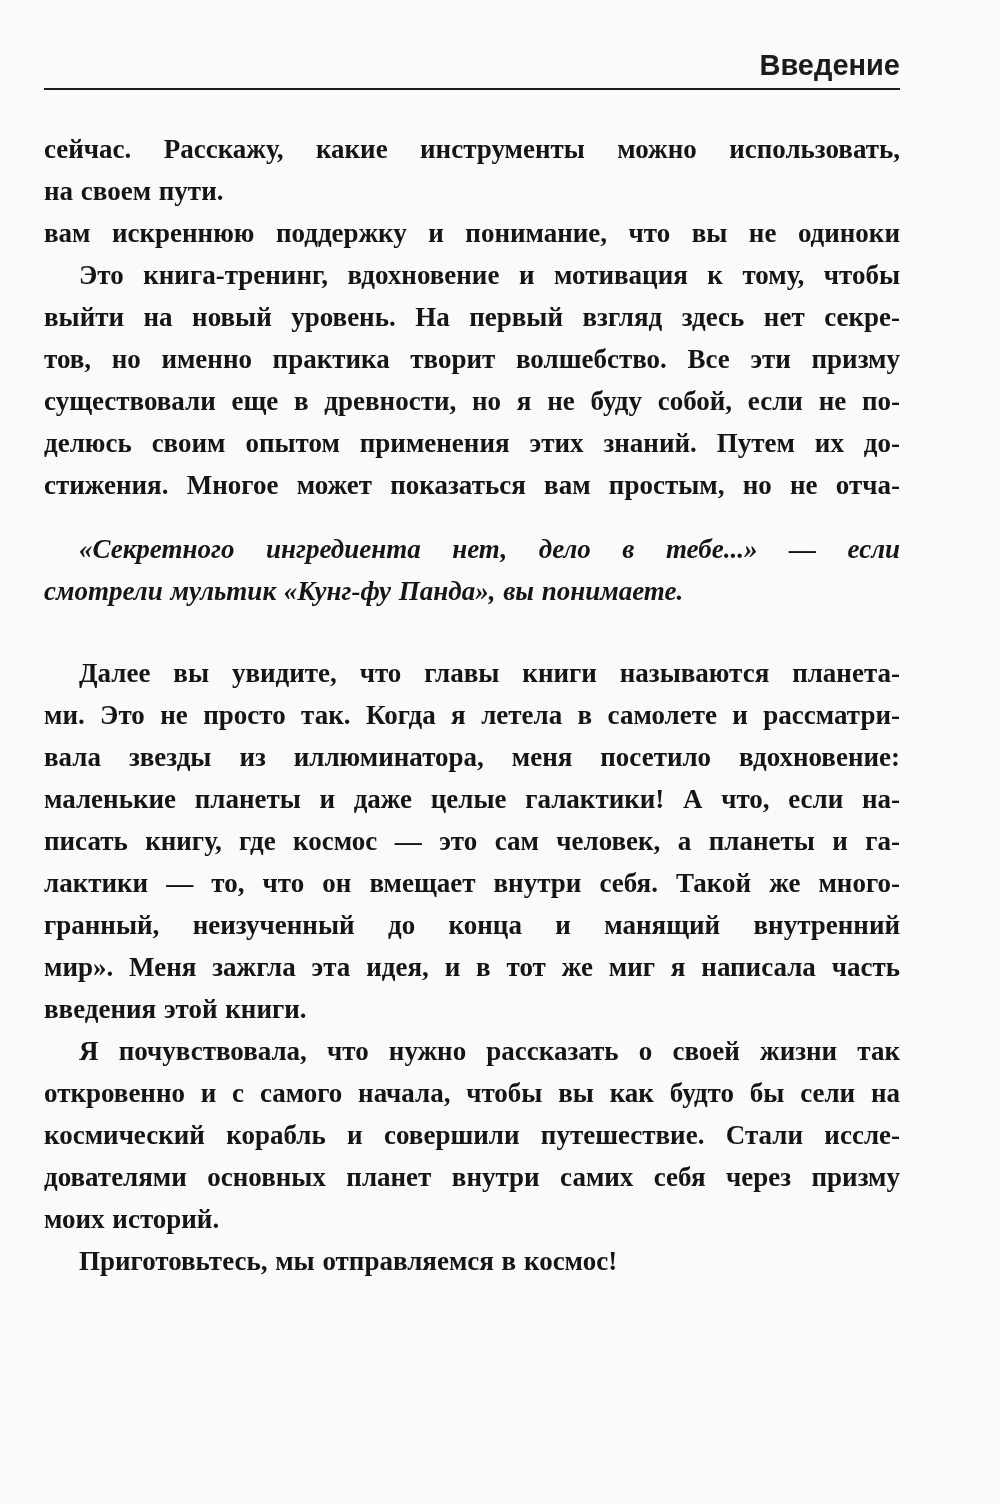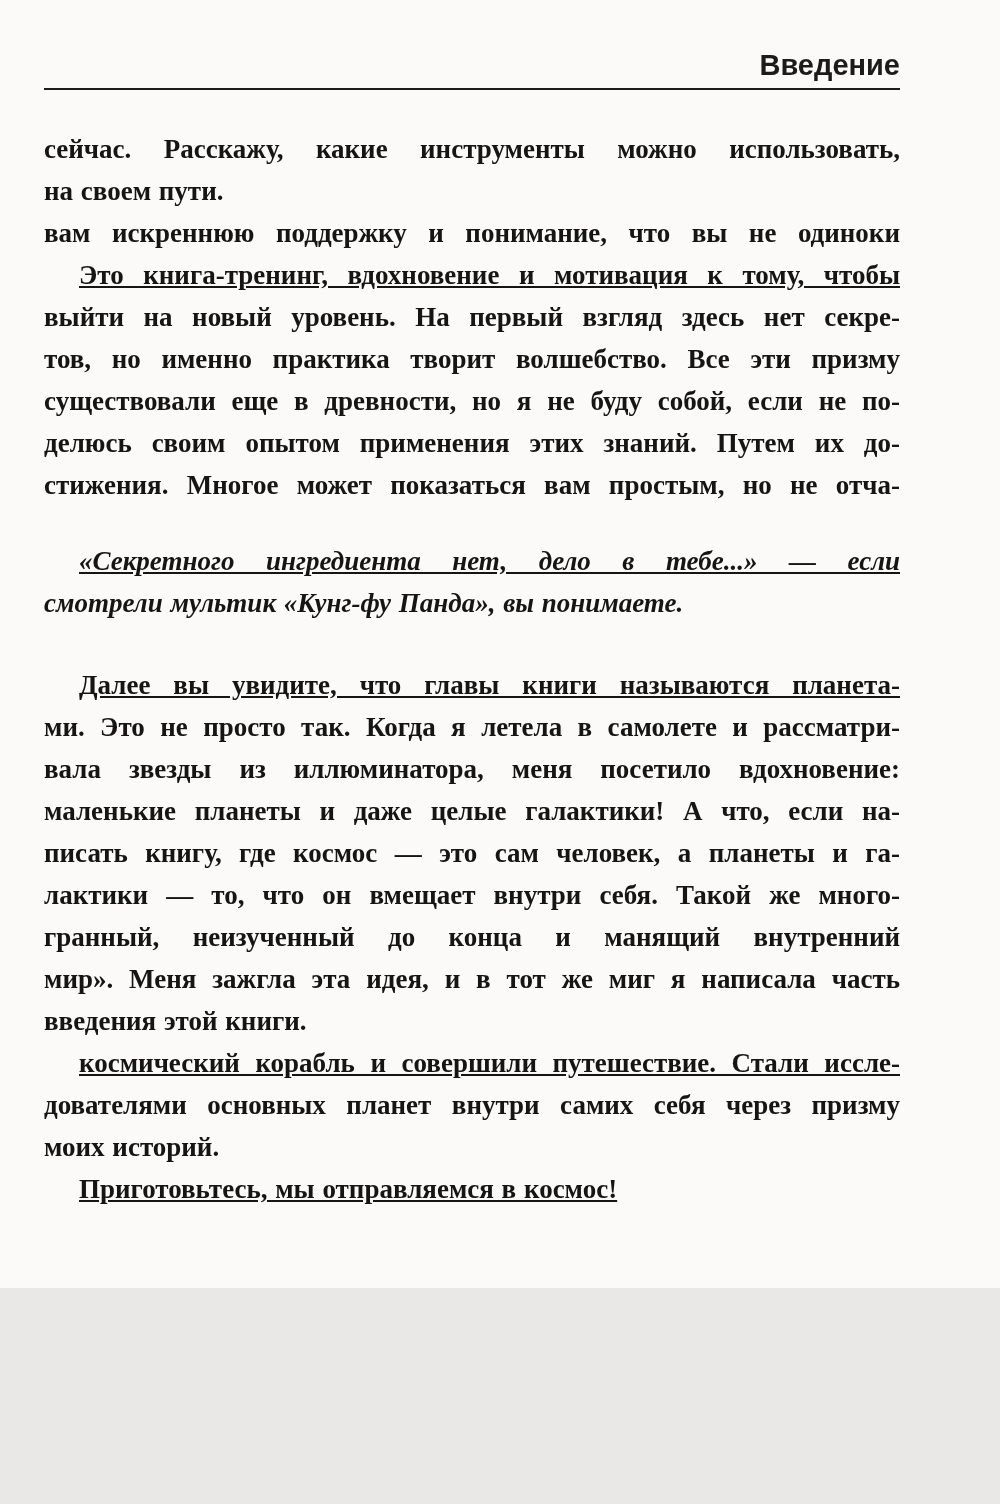--- a/index.html
+++ b/index.html
@@ -4,21 +4,21 @@
 <title>Введение</title>
 <style>
   html, body {
     margin: 0;
     padding: 0;
     background: #e9e8e6;
   }
   .page {
     position: relative;
     width: 1000px;
-    height: 1288px;
+    height: 1504px;
     margin: 0 auto;
     background: #fbfaf8;
     color: #151515;
     font-family: "Liberation Serif", "DejaVu Serif", serif;
     overflow: hidden;
   }
   .page-header {
     position: absolute;
     top: 48px;
     left: 44px;
@@ -57,24 +57,23 @@
     text-align: justify;
     text-align-last: justify;
     text-justify: inter-word;
     white-space: nowrap;
   }
   .para .line.last {
     text-align-last: left;
   }
   .para.indent .line:first-child {
     text-indent: 35px;
-    text-decoration: underline;
   }
   .para.quote {
-    margin: 34px 0 40px 0;
+    margin: 22px 0 40px 0;
     font-style: italic;
     font-weight: bold;
   }
 </style>
 </head>
 <body>
 
 <div class="page">
   <header class="page-header">
     <span>Введение</span>
@@ -103,20 +102,22 @@
         <span class="line">ми. Это не просто так. Когда я летела в самолете и рассматри-</span>
         <span class="line">вала звезды из иллюминатора, меня посетило вдохновение:</span>
         <span class="line">маленькие планеты и даже целые галактики! А что, если на-</span>
         <span class="line">писать книгу, где космос — это сам человек, а планеты и га-</span>
         <span class="line">лактики — то, что он вмещает внутри себя. Такой же много-</span>
         <span class="line">гранный, неизученный до конца и манящий внутренний</span>
         <span class="line">мир». Меня зажгла эта идея, и в тот же миг я написала часть</span>
         <span class="line last">введения этой книги.</span>
       </p>
       <p class="para indent">
+        <span class="line">Я почувствовала, что нужно рассказать о своей жизни так</span>
+        <span class="line">откровенно и с самого начала, чтобы вы как будто бы сели на</span>
         <span class="line">космический корабль и совершили путешествие. Стали иссле-</span>
         <span class="line">дователями основных планет внутри самих себя через призму</span>
         <span class="line last">моих историй.</span>
       </p>
       <p class="para indent">
         <span class="line last">Приготовьтесь, мы отправляемся в космос!</span>
       </p>
     </main>
 </div>
 

